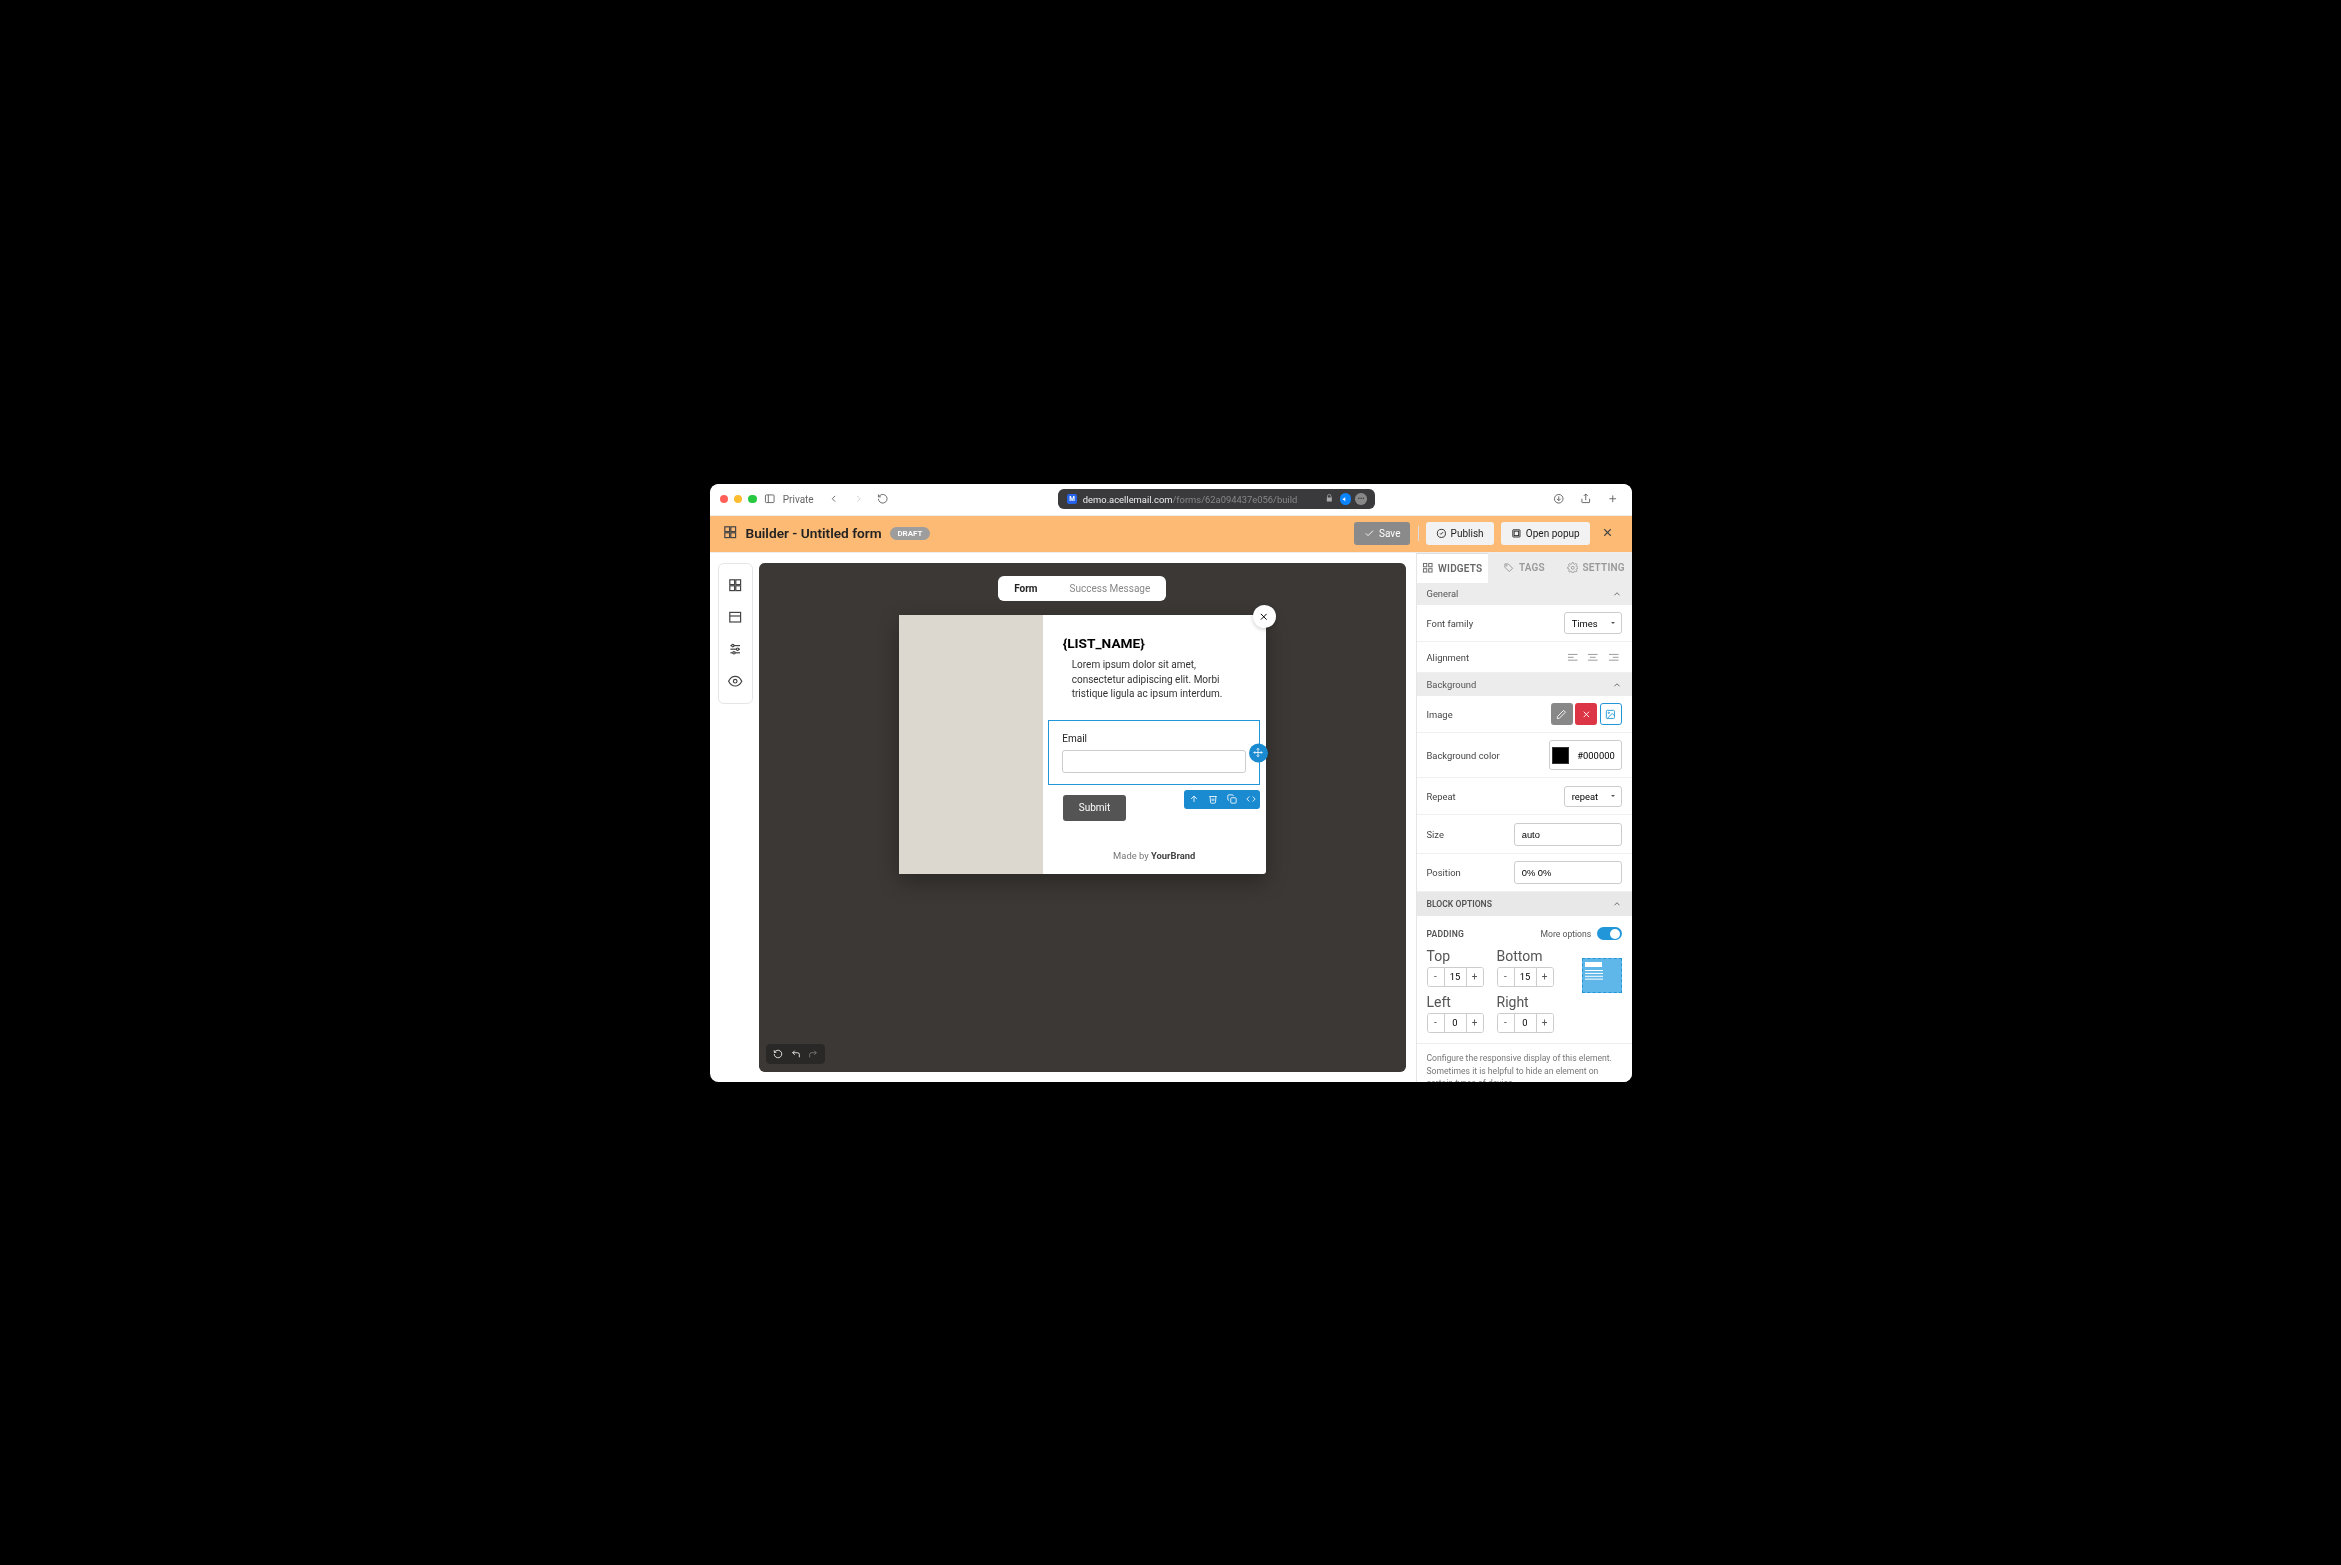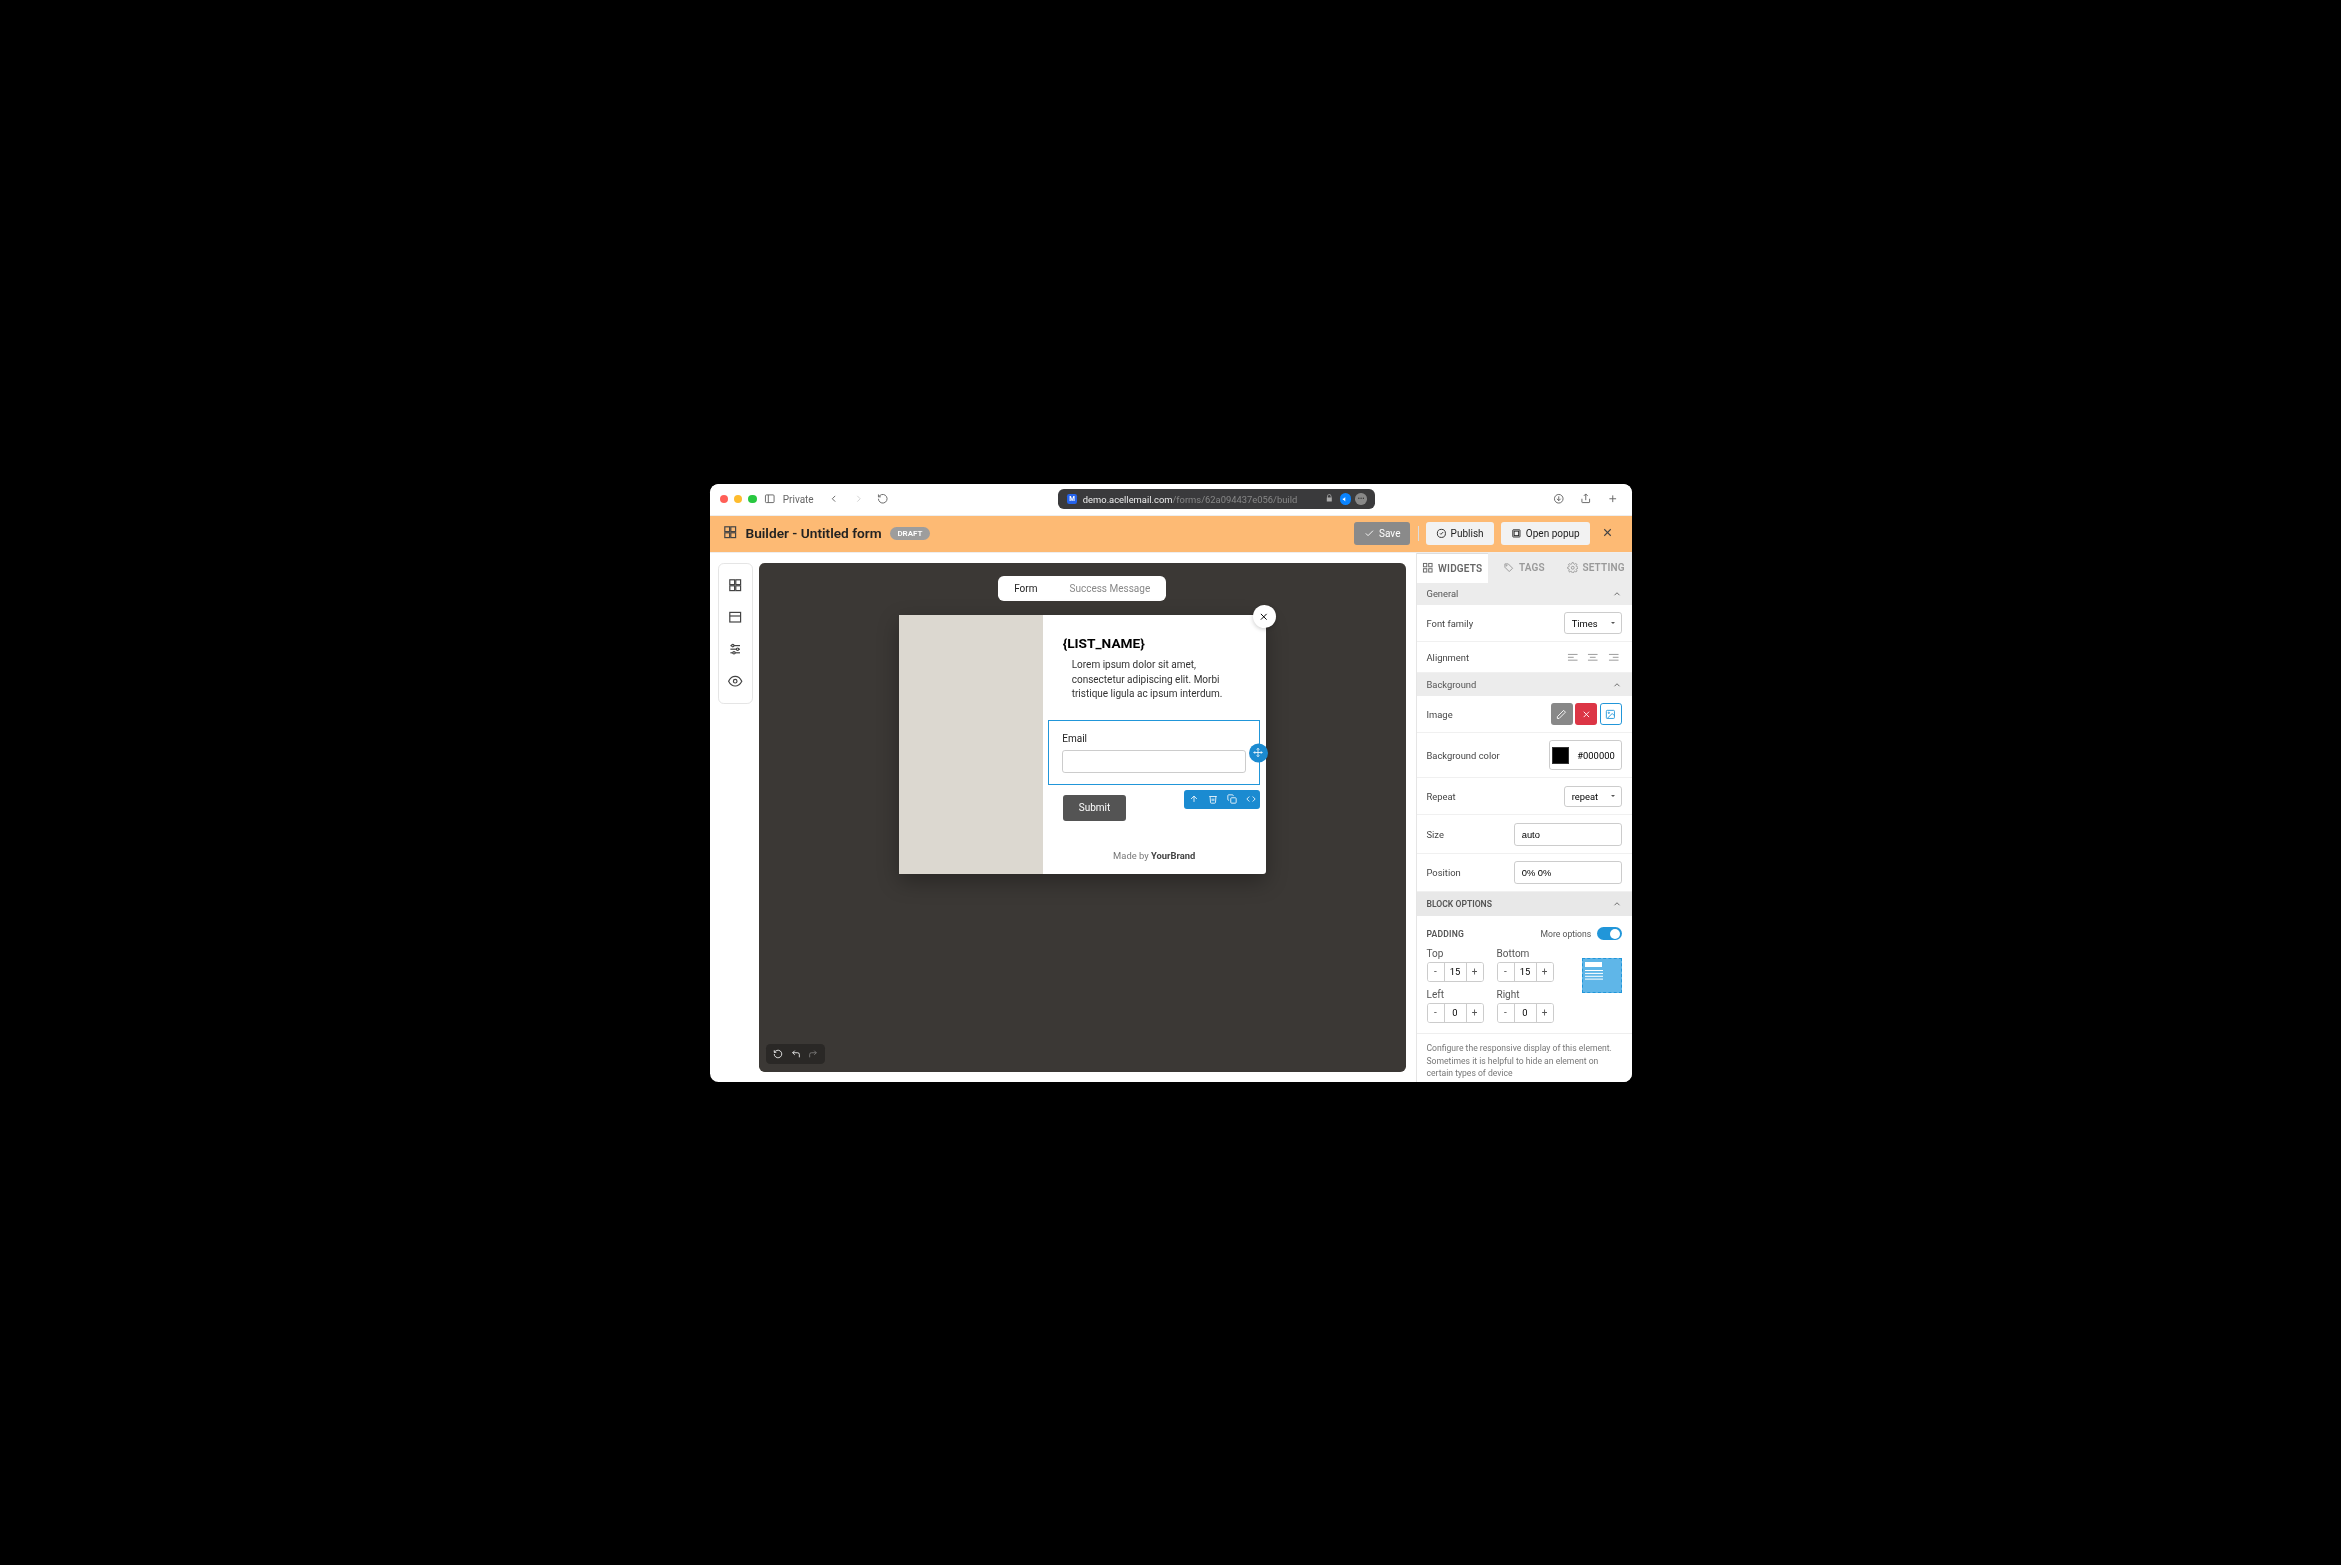--- a/index.html
+++ b/index.html
@@ -53,21 +53,21 @@
 .mini-traffic .d2 { background: #c4beb5; }
 .mini-traffic .d3 { background: #c4beb5; }
 
 .banner { background: #fff; border-radius: 5.8px; margin: 0 72px 0 72px; height: 29px; display: flex; align-items: center; padding: 0 13px; gap: 8.6px; font-size: 10px; color: #444; position:relative; top:-10px; }
 .banner svg { width: 13px; height: 13px; color: #d4b885; }
 .banner .link { color: #2563eb; margin-left: auto; cursor: pointer; }
 
 .canvas-main { flex: 1; background: #3b3835; position: relative; display: flex; flex-direction: column; align-items: center; padding-top: 13px; }
 .tabs { display: flex; background: #fff; border-radius: 5.8px; overflow: hidden; }
 .tab { padding: 7.2px 16px; font-size: 10px; cursor: pointer; color: #888; }
-.tab.active { font-weight: 400; color: #222; }
+.tab.active { font-weight: 700; color: #222; }
 
 .popup-card { width: 367px; background: #fff; border-radius: 2.9px; margin-top: 14.4px; position: relative; display: flex; box-shadow: 0 7.2px 21.6px rgba(0,0,0,.3); }
 .popup-close { position: absolute; top: -10px; right: -10px; width: 23px; height: 23px; background: #fff; border-radius: 50%; display: flex; align-items: center; justify-content: center; cursor: pointer; box-shadow: 0 1.4px 4.3px rgba(0,0,0,.2); }
 .popup-close svg { width: 11.5px; height: 11.5px; }
 .popup-left { width: 144px; background: #dcd8d0; }
 .popup-right { flex: 1; padding: 20px 20px 13px; display: flex; flex-direction: column; }
 .popup-title { font-size: 13.7px; font-weight: 700; margin-bottom: 7.2px; }
 .popup-desc { font-size: 10px; color: #333; line-height: 1.45; margin-bottom: 14.4px; margin-left: 9px; }
 .email-block { border: 1.4px solid #2196d9; padding: 11.5px 13px 11.5px; position: relative; margin: 4px -14.4px 10px; }
 .email-label { font-size: 10px; color: #222; margin-bottom: 5.8px; }
@@ -111,21 +111,21 @@
 .color-text { padding: 0 5.8px; font-size: 9.4px; }
 .txt-input { border: 0.7px solid #ccc; border-radius: 2.9px; height: 23px; padding: 0 7.2px; font-size: 9.4px; width: 108px; }
 .block-options { background: #e8e8e8; padding: 7.2px 10px; font-size: 8.6px; font-weight: 600; color: #555; display: flex; justify-content: space-between; align-items: center; }
 .padding-head { display: flex; align-items: center; justify-content: space-between; padding: 3px 10px; margin-top: 8px; }
 .padding-head .label { font-size: 8.6px; font-weight: 600; color: #555; letter-spacing: 0.2px; }
 .more-opts { font-size: 8.6px; color: #555; display: flex; align-items: center; gap: 5.8px; }
 .toggle { width: 24.5px; height: 13px; background: #2196d9; border-radius: 7.2px; position: relative; cursor: pointer; }
 .toggle::after { content: ""; position: absolute; width: 10px; height: 10px; background: #fff; border-radius: 50%; top: 1.4px; right: 1.4px; }
 .pad-grid { display: flex; padding: 4.3px 10px 10px; gap: 13px; }
 .pad-col { display: flex; flex-direction: column; gap: 7.2px; }
-.pad-item .pl { font-size: 10px; color: #555; margin-bottom: 2.9px; }
+.pad-item .pl { font-size: 14px; color: #555; margin-bottom: 2.9px; }
 .stepper { display: flex; border: 0.7px solid #ccc; border-radius: 2.9px; overflow: hidden; height: 20px; }
 .stepper .sb { width: 16px; display: flex; align-items: center; justify-content: center; cursor: pointer; font-size: 10px; color: #555; background: #fff; }
 .stepper .sv { width: 23px; display: flex; align-items: center; justify-content: center; font-size: 9.4px; border-left: 0.7px solid #ccc; border-right: 0.7px solid #ccc; }
 .pad-preview { width: 40px; height: 35px; border: 1.4px dashed #2196d9; background: #5fb6e8; margin-left: auto; align-self: flex-start; margin-top: 10px; position: relative; }
 .pad-preview::before { content: ""; position: absolute; top: 2.9px; left: 2.9px; right: 19px; height: 5.8px; background: #fff; }
 .pad-preview::after { content: ""; position: absolute; top: 10.8px; left: 2.9px; width: 17.3px; height: 1.4px; background: #fff; box-shadow: 0 2.9px #fff, 0 5.8px #fff, 0 8.6px #fff; }
 .help-text { padding: 8.6px 10px; font-size: 8.6px; color: #777; line-height: 1.45; border-top: 0.7px solid #eee; }
 .hide-row { display: flex; align-items: center; padding: 8.6px 10px; gap: 5.8px; }
 </style>
 </head>

